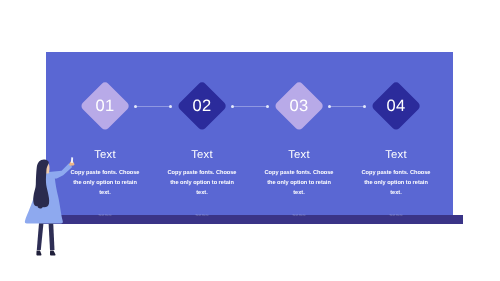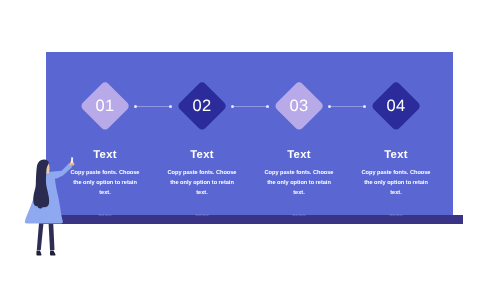--- a/index.html
+++ b/index.html
@@ -12,21 +12,21 @@
   #panel{position:absolute;left:46px;top:52px;width:407px;height:163px;background:#5a67d3;}
   .step{position:absolute;top:0;width:120px;height:281px;}
   .dia{position:absolute;left:41.9px;top:87.6px;width:36.2px;height:36.2px;border-radius:4.5px;
        transform:rotate(45deg);}
   .dia.light{background:#b8aae8;}
   .dia.dark{background:#2b2b9b;}
   .dia span{position:absolute;left:0;top:0;width:36.2px;height:36.2px;transform:rotate(-45deg);
             display:flex;align-items:center;justify-content:center;color:#fff;
             font-size:16.5px;letter-spacing:0.35px;}
   .head{position:absolute;left:0;top:148.6px;width:120px;text-align:center;color:#fff;
-        font-size:11.3px;font-weight:700;letter-spacing:0.25px;}
+        font-size:11.3px;font-weight:400;letter-spacing:0.25px;}
   .body{position:absolute;left:23px;top:167.6px;width:74px;text-align:center;color:#fff;
         font-size:5.7px;line-height:10.15px;font-weight:700;letter-spacing:-0.02px;
         transform:scaleX(0.99);transform-origin:50% 0;}
   .cap{position:absolute;left:10px;top:212.6px;width:100px;text-align:center;
        color:rgba(255,255,255,0.26);font-size:2.9px;font-weight:700;letter-spacing:0.1px;}
   .connector{position:absolute;top:106.3px;width:36px;height:0.8px;background:rgba(255,255,255,0.32);}
   .connector:before,.connector:after{content:"";position:absolute;top:-1.7px;width:3.4px;height:3.4px;
        border-radius:50%;background:#e3e8fa;}
   .connector:before{left:-1.4px;}
   .connector:after{right:-1.4px;}

